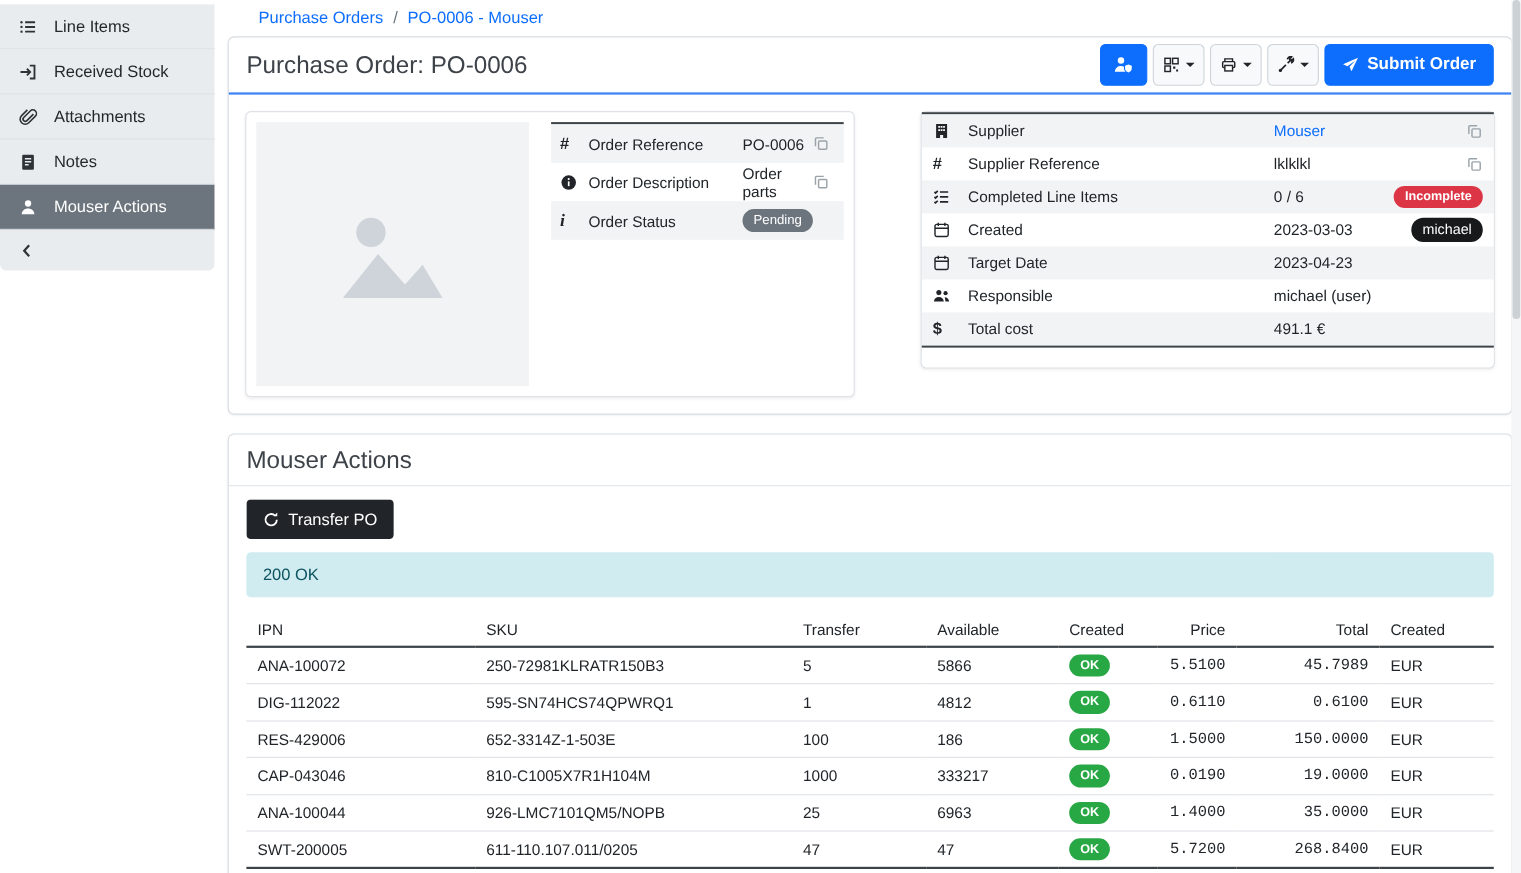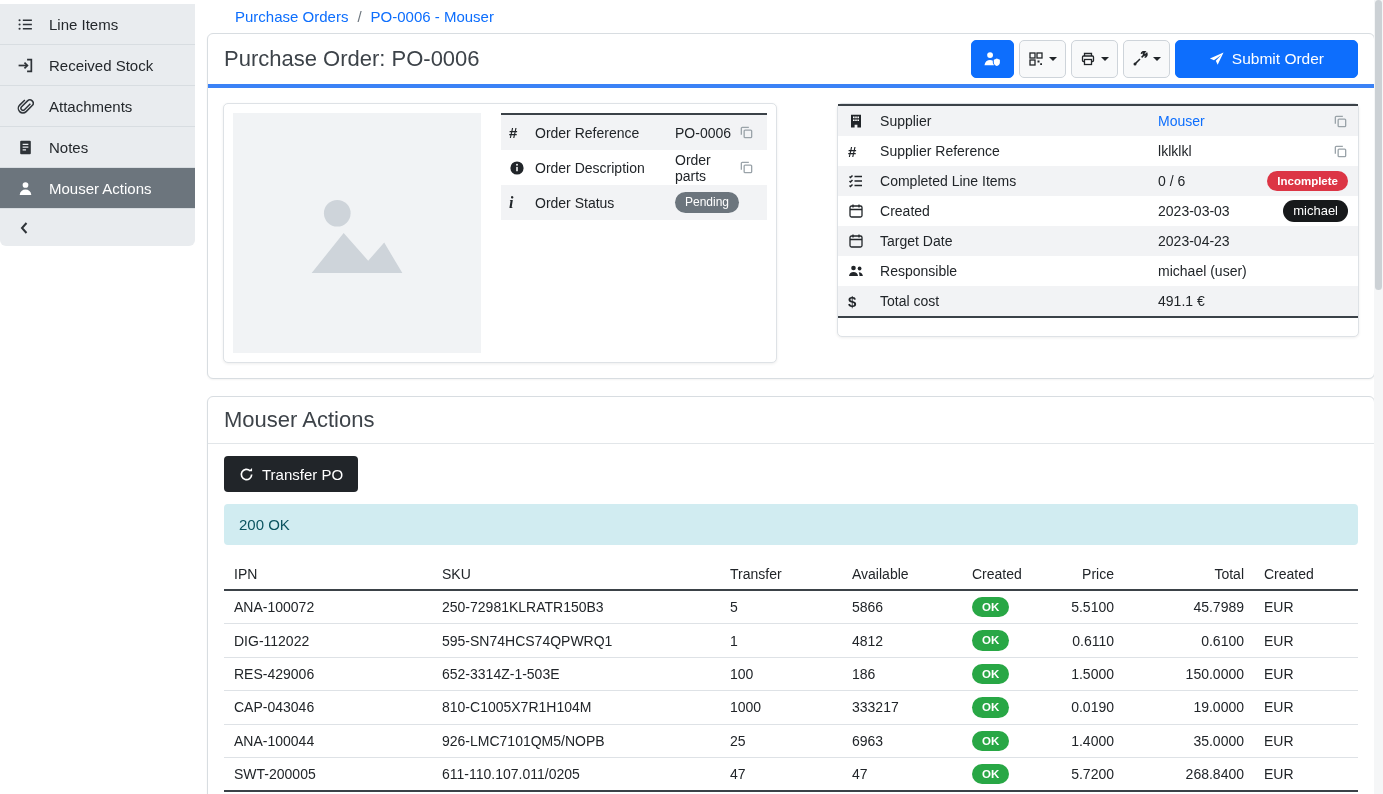--- a/index.html
+++ b/index.html
@@ -31,33 +31,33 @@
   
   .main { flex: 1; min-width: 0; padding: 0 8px 0 12px; }
   .breadcrumb { height: 33px; display: flex; align-items: center; gap: 9px; padding-left: 28px; font-size: 15px; }
   .crumb-link { color: #0d6efd; text-decoration: none; cursor: pointer; }
   .crumb-sep { color: #6c757d; }
 
   .panel { border: 1px solid #d8dde1; border-radius: 6px; background: #fff; box-shadow: 0 1px 2px rgba(0,0,0,.05); }
 
   .page-header {
     display: flex; justify-content: space-between; align-items: center;
-    padding: 6px 16px; border-bottom: 4px solid #3b82f6; min-height: 49px;
+    padding: 6px 16px; border-bottom: 2px solid #3b82f6; min-height: 49px;
   }
   .page-title { font-size: 22px; font-weight: 500; color: #3d4349; }
   .header-actions { display: flex; gap: 5px; align-items: center; }
   .btn {
     height: 38px; border-radius: 5px; display: inline-flex; align-items: center;
     justify-content: center; gap: 8px; cursor: pointer; border: 1px solid transparent;
     font-size: 15px; font-family: inherit; background: none; padding: 0;
   }
   .btn-primary { background: #0d6efd; border-color: #0d6efd; color: #fff; }
   .btn-iconic { width: 43px; }
   .btn-light { background: #f8f9fa; border-color: #ced4da; color: #212529; width: 47px; gap: 5px; }
-  .btn-submit { padding: 0 33px; font-size: 15.5px; }
+  .btn-submit { padding: 0 15px; font-size: 15.5px; font-weight: bold; }
   .caret { width: 0; height: 0; border-left: 4px solid transparent; border-right: 4px solid transparent; border-top: 4.5px solid #212529; }
 
   
   .details { display: flex; gap: 28px; padding: 15px; }
   .card { border: 1px solid #dee2e6; border-radius: 5px; box-shadow: 0 1px 3px rgba(0,0,0,.07); background: #fff; }
   .card-left { width: 558px; display: flex; padding: 9px; gap: 20px; align-items: flex-start; }
   .thumb { width: 248px; height: 240px; flex: 0 0 248px; background: #f1f3f5; display: flex; align-items: center; justify-content: center; cursor: pointer; }
 
   .d-table { flex: 1; border-top: 2px solid #3b4248; }
   .d-row { display: grid; grid-template-columns: 26px 140px 1fr 20px; align-items: center; min-height: 35px; padding: 0 8px; }
@@ -86,21 +86,21 @@
   .panel2-header { padding: 10px 16px; border-bottom: 1px solid #e2e6e9; }
   .panel2-title { font-size: 22px; font-weight: 500; color: #3d4349; }
   .panel2-body { padding: 12px 16px 0 16px; }
   .btn-dark { background: #212529; color: #fff; height: 36px; padding: 0 14px; border-radius: 4px; font-size: 15px; }
   .alert { margin-top: 12px; background: #d1ecf1; color: #0c5460; border-radius: 4px; padding: 12px 15px; font-size: 15px; }
 
   .parts { width: 100%; border-collapse: collapse; margin-top: 14px; font-size: 14px; }
   .parts th { text-align: left; font-weight: 400; padding: 7px 10px; border-bottom: 2px solid #3b4248; color: #212529; }
   .parts th:nth-of-type(6), .parts th:nth-of-type(7) { text-align: right; }
   .parts td { padding: 6px 10px; border-bottom: 1px solid #dee2e6; }
-  .parts td.num { text-align: right; }
+  .parts td.num { text-align: right; font-family: Liberation Mono, monospace; }
   .parts tbody tr:last-child td { border-bottom: 2px solid #3b4248; }
   .parts tfoot td { border-bottom: 2px solid #3b4248; padding: 7px 10px; }
 
   
   .scrollbar { position: absolute; right: 0; top: 0; width: 9px; height: 100%; background: #f5f6f7; }
   .scroll-thumb { position: absolute; top: 0; right: 1px; width: 7px; height: 290px; background: #ccd1d5; border-radius: 4px; }
 </style>
 </head>
 <body>
 

